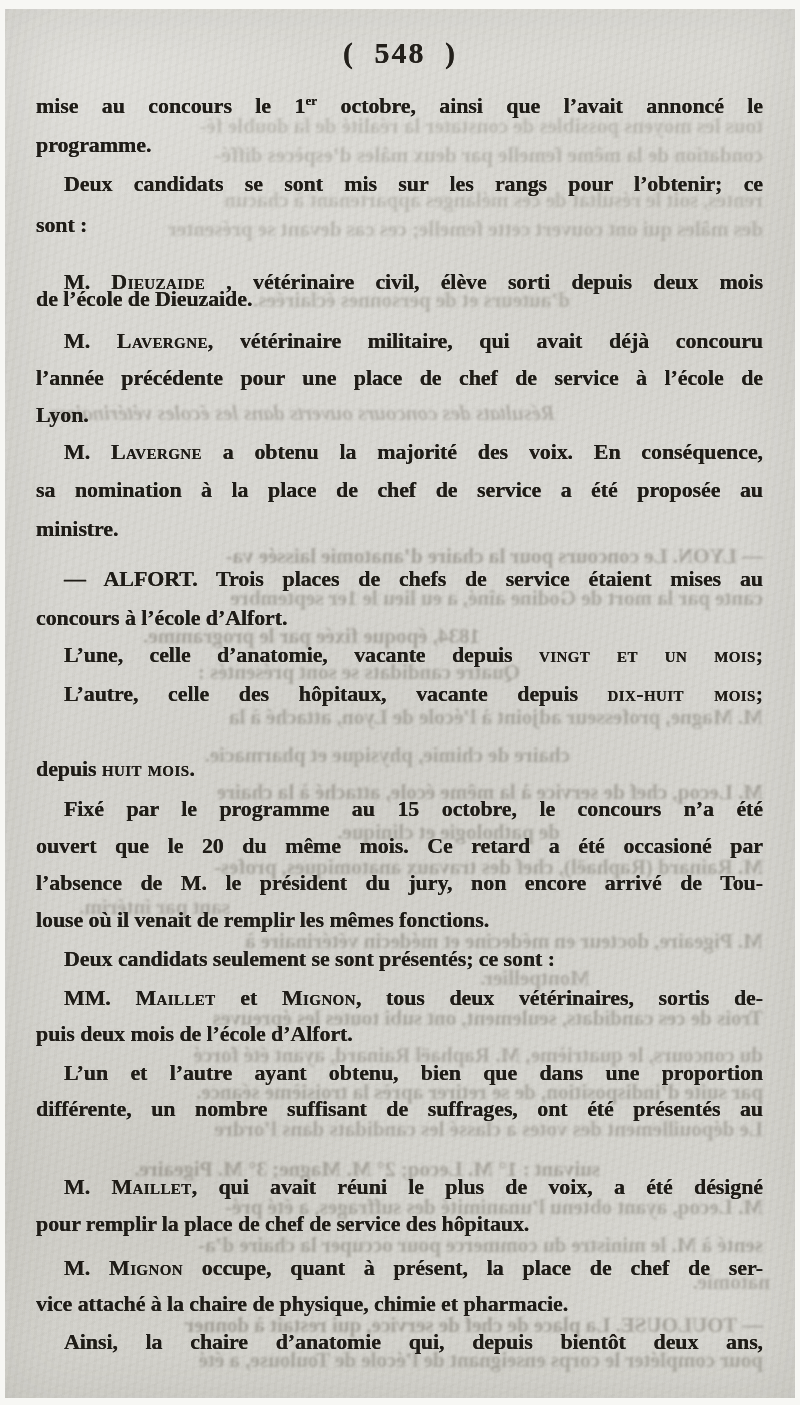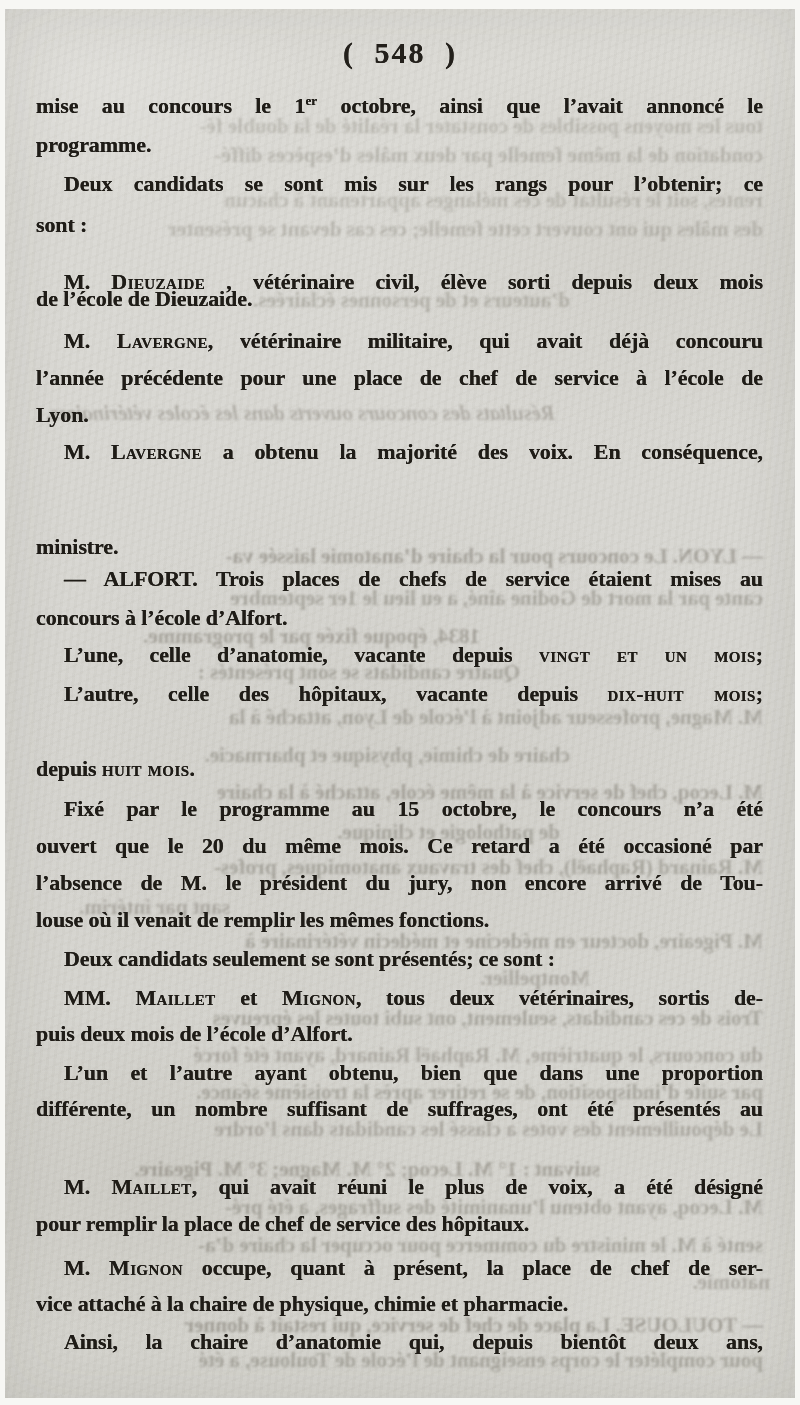--- a/index.html
+++ b/index.html
@@ -110,21 +110,22 @@
       <div class="tline j" style="top: 92px;"><span>mise au concours le 1</span><span class="sup">er</span><span> octobre, ainsi que l’avait annoncé le</span></div>
       <div class="tline" style="top: 131px;"><span>programme.</span></div>
       <div class="tline j" style="top: 170px; padding-left: 28px;"><span>Deux candidats se sont mis sur les rangs pour l’obtenir; ce</span></div>
       <div class="tline" style="top: 211px;"><span>sont :</span></div>
       <div class="tline j" style="top: 250px; padding-left: 28px; margin-top: 18px;"><span>M. </span><span class="sc">Dieuzaide</span><span> , vétérinaire civil, élève sorti depuis deux mois</span></div>
       <div class="tline" style="top: 285px;"><span>de l’école de Dieuzaide.</span></div>
       <div class="tline j" style="top: 327px; padding-left: 28px;"><span>M. </span><span class="sc">Lavergne</span><span>, vétérinaire militaire, qui avait déjà concouru</span></div>
       <div class="tline j" style="top: 364px;"><span>l’année précédente pour une place de chef de service à l’école de</span></div>
       <div class="tline" style="top: 401px;"><span>Lyon.</span></div>
       <div class="tline j" style="top: 438px; padding-left: 28px;"><span>M. </span><span class="sc">Lavergne</span><span> a obtenu la majorité des voix. En conséquence,</span></div>
-      <div class="tline" style="top: 515px; margin-top: 18px;"><span>ministre.</span></div>
+      <div class="tline j" style="top: 476px;"><span>sa nomination à la place de chef de service a été proposée au</span></div>
+      <div class="tline" style="top: 515px;"><span>ministre.</span></div>
       <div class="tline j" style="top: 565px; padding-left: 28px;"><span>— ALFORT. Trois places de chefs de service étaient mises au</span></div>
       <div class="tline" style="top: 604px;"><span>concours à l’école d’Alfort.</span></div>
       <div class="tline j" style="top: 641px; padding-left: 28px;"><span>L’une, celle d’anatomie, vacante depuis </span><span class="sc">vingt et un mois</span><span>;</span></div>
       <div class="tline j" style="top: 680px; padding-left: 28px;"><span>L’autre, celle des hôpitaux, vacante depuis </span><span class="sc">dix-huit mois</span><span>;</span></div>
       <div class="tline" style="top: 755px;"><span>depuis </span><span class="sc">huit mois</span><span>.</span></div>
       <div class="tline j" style="top: 795px; padding-left: 28px;"><span>Fixé par le programme au 15 octobre, le concours n’a été</span></div>
       <div class="tline j" style="top: 832px;"><span>ouvert que le 20 du même mois. Ce retard a été occasioné par</span></div>
       <div class="tline j" style="top: 869px;"><span>l’absence de M. le président du jury, non encore arrivé de Tou-</span></div>
       <div class="tline" style="top: 906px;"><span>louse où il venait de remplir les mêmes fonctions.</span></div>
       <div class="tline" style="top: 945px; padding-left: 28px;"><span>Deux candidats seulement se sont présentés; ce sont :</span></div>

